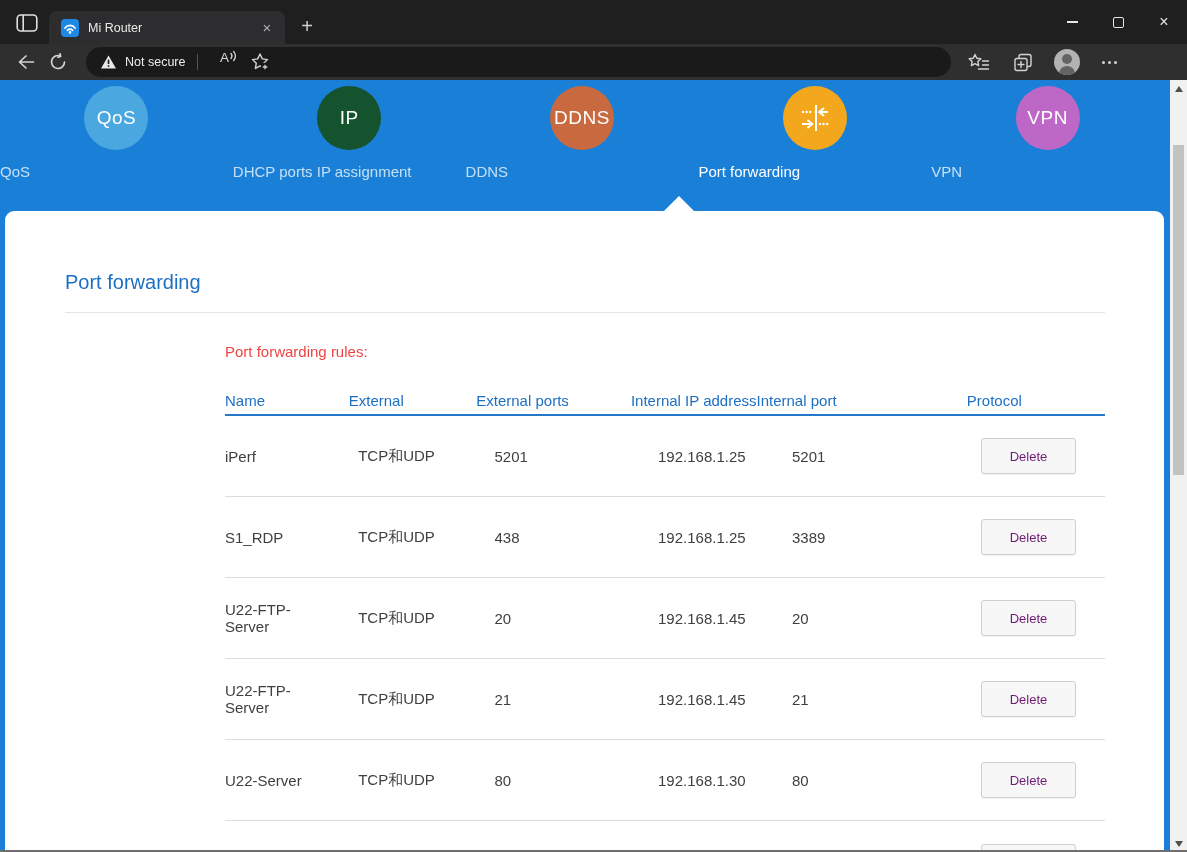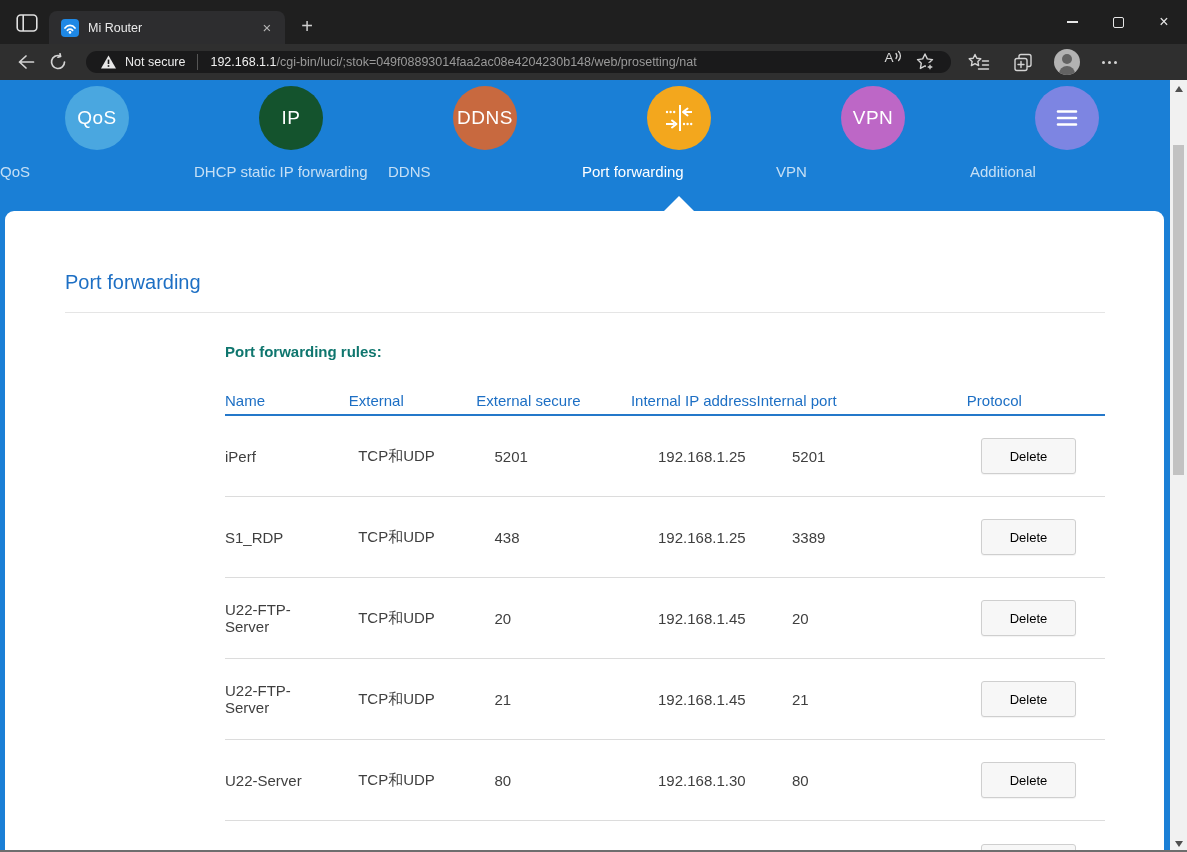--- a/index.html
+++ b/index.html
@@ -16,21 +16,21 @@
   .newtab { color:#cfcfcf; font-size:20px; font-weight:300; width:28px; height:28px; margin:0 0 4px 8px; display:flex; align-items:center; justify-content:center; }
   .win-controls { margin-left:auto; display:flex; height:44px; align-self:flex-start; }
   .win-btn { width:46px; height:44px; display:flex; align-items:center; justify-content:center; color:#e6e6e6; }
   .min-glyph { width:11px; height:1.5px; background:#e6e6e6; }
   .max-glyph { width:11px; height:11px; border:1.3px solid #e6e6e6; border-radius:2px; }
   .close-glyph { font-size:16px; line-height:1; }
 
   
   .toolbar { height:36px; background:#2f2f2f; display:flex; align-items:center; padding:0 10px; }
   .tool-btn { width:32px; height:28px; display:flex; align-items:center; justify-content:center; border-radius:5px; flex:0 0 auto; }
-  .addressbar { height:22px; flex:0 0 865px; margin-left:12px; background:#1a1a1b; border-radius:15px; display:flex; align-items:center; padding:0 12px 0 14px; }
+  .addressbar { height:30px; flex:0 0 865px; margin-left:12px; background:#1a1a1b; border-radius:15px; display:flex; align-items:center; padding:0 12px 0 14px; }
   .addr-sec { color:#ececec; font-size:12.5px; margin-left:8px; white-space:nowrap; }
   .addr-sep { width:1px; height:16px; background:#555; margin:0 12px; }
   .addr-url { flex:1; font-size:12.5px; white-space:nowrap; overflow:hidden; }
   .url-host { color:#f0f0f0; }
   .url-path { color:#9a9a9a; }
   .pill-icon { width:28px; height:24px; display:flex; align-items:center; justify-content:center; flex:0 0 auto; margin-left:4px; }
   .read-aloud { color:#d6d6d6; font-size:13.5px; display:flex; align-items:flex-start; gap:1px; }
   .avatar { width:26px; height:26px; border-radius:50%; background:#b3b3b3; position:relative; overflow:hidden; }
   .avatar .head { position:absolute; left:8px; top:5px; width:10px; height:10px; border-radius:50%; background:#636363; }
   .avatar .body { position:absolute; left:5px; top:17px; width:16px; height:10px; border-radius:8px 8px 0 0; background:#636363; }
@@ -42,28 +42,28 @@
   .nav-row { position:relative; display:flex; width:1164px; height:131px; }
   .nav-item { flex:1; text-align:left; padding-top:6px; cursor:pointer; }
   .nav-circle { width:64px; height:64px; border-radius:50%; margin:0 auto; display:flex; align-items:center; justify-content:center; color:#fff; font-size:19px; font-weight:300; letter-spacing:.5px; }
   .nav-label { margin-top:13px; font-size:15px; color:rgba(255,255,255,.75); white-space:nowrap; }
   .nav-item.active .nav-label { color:#ffffff; }
   .caret { position:absolute; bottom:0; left:664px; width:0; height:0; border-left:15px solid transparent; border-right:15px solid transparent; border-bottom:15px solid #ffffff; }
 
   .card { position:absolute; left:5px; top:131px; width:1159px; height:641px; background:#ffffff; border-radius:9px 9px 0 0; overflow:hidden; }
   .page-title { margin:57px 0 0 60px; font-size:20px; line-height:28px; color:#1d6fc4; }
   .divider { margin:16px 0 0 60px; width:1040px; height:1px; background:#e5e5e5; }
-  .rules-label { margin:29px 0 0 220px; font-size:15px; line-height:20px; color:#0f766e;font-weight:bold; }
+  .rules-label { margin:29px 0 0 220px; font-size:15px; line-height:20px; color:#ef4444; }
   .table { margin:29px 0 0 220px; width:880px; }
   .thead { display:flex; font-size:15px; line-height:20px; color:#1d6fc4; }
   .underline { margin-top:3px; height:2px; background:#2478ca; }
   .row { display:flex; align-items:center; height:81px; border-bottom:1px solid #dcdcdc; font-size:15px; color:#3f3f3f;gap:34px; }
   .c1 { width:128px; } .c2 { width:132px; } .c3 { width:131px; } .c4 { width:129px; white-space:nowrap;margin-left:28px; } .c5 { width:200px; } .c6 { width:160px; }
   .thead .c6 { padding-left:17px; }
-  .delete-btn { width:95px; height:36px; background:#f7f7f7; border:1px solid #cfcfcf; border-radius:3px; font-size:13px; color:#000000; font-family:inherit; box-shadow:0 1px 1px rgba(0,0,0,.05); cursor:pointer; }
+  .delete-btn { width:95px; height:36px; background:#f7f7f7; border:1px solid #cfcfcf; border-radius:3px; font-size:13px; color:#701a75; font-family:inherit; box-shadow:0 1px 1px rgba(0,0,0,.05); cursor:pointer; }
   .row.stub { border-bottom:none; }
 
   
   .scrollbar { position:absolute; right:0; top:0; width:17px; height:772px; background:#f1f1f1; }
   .sb-arrow { position:absolute; left:0; width:17px; height:17px; display:flex; align-items:center; justify-content:center; }
   .sb-up { top:0; } .sb-down { bottom:0; }
   .tri-up { width:0; height:0; border-left:4.5px solid transparent; border-right:4.5px solid transparent; border-bottom:6px solid #505050; }
   .tri-down { width:0; height:0; border-left:4.5px solid transparent; border-right:4.5px solid transparent; border-top:6px solid #505050; }
   .sb-thumb { position:absolute; left:3px; top:65px; width:11px; height:330px; background:#c2c2c2; }
 
@@ -117,21 +117,20 @@
         </svg>
     </div>
     <div class="addressbar">
       <svg width="17" height="16" viewBox="0 0 17 16">
           <polygon points="8.5,1.5 16,14.5 1,14.5" fill="#e8e8e8"></polygon>
           <rect x="7.7" y="5.6" width="1.6" height="4.4" fill="#1a1a1b"></rect>
           <rect x="7.7" y="11.2" width="1.6" height="1.6" fill="#1a1a1b"></rect>
         </svg>
       <span class="addr-sec">Not secure</span>
       <span class="addr-sep"></span>
-      <span class="addr-url"><span class="url-host">192.168.1.1</span><span class="url-path">/cgi-bin/luci/;stok=049f08893014faa2ac08e4204230b148/web/prosetting/nat</span></span>
       <span class="pill-icon read-aloud">A<svg width="7" height="12" viewBox="0 0 7 12">
             <path d="M1,3.5 a4,4 0 0 1 0,5" fill="none" stroke="#d6d6d6" stroke-width="1.3" stroke-linecap="round"></path>
             <path d="M3.6,1.5 a6.5,6.5 0 0 1 0,9" fill="none" stroke="#d6d6d6" stroke-width="1.3" stroke-linecap="round"></path>
           </svg></span>
       <span class="pill-icon">
         <svg width="20" height="20" viewBox="0 0 20 20">
             <path d="M10,2 L12.3,6.9 L17.5,7.6 L13.7,11.2 L14.6,16.4 L10,13.9 L5.4,16.4 L6.3,11.2 L2.5,7.6 L7.7,6.9 Z" fill="none" stroke="#d4d4d4" stroke-width="1.4" stroke-linejoin="round"></path>
             <circle cx="15" cy="15" r="4.2" fill="#1a1a1b"></circle>
             <path d="M15,12.7 V17.3 M12.7,15 H17.3" stroke="#d4d4d4" stroke-width="1.3"></path>
           </svg>
@@ -175,21 +174,21 @@
 
           </div>
           <div class="nav-label">QoS</div>
         </div>
 
         <div class="nav-item">
           <div class="nav-circle" style="background: #14532d;">
             <span>IP</span>
 
           </div>
-          <div class="nav-label">DHCP static IP forwarding</div>
+          <div class="nav-label">DHCP ports IP assignment</div>
         </div>
 
         <div class="nav-item">
           <div class="nav-circle" style="background: rgb(200, 105, 63);">
             <span>DDNS</span>
 
           </div>
           <div class="nav-label">DDNS</div>
         </div>
 
@@ -215,43 +214,34 @@
         </div>
 
         <div class="nav-item">
           <div class="nav-circle" style="background: rgb(189, 103, 198);">
             <span>VPN</span>
 
           </div>
           <div class="nav-label">VPN</div>
         </div>
 
-        <div class="nav-item">
-          <div class="nav-circle" style="background: rgb(125, 133, 226);">
-
-            <svg width="32" height="32" viewBox="0 0 32 32">
-              <path d="M7,9.5 H25 M7,16 H25 M7,22.5 H25" stroke="#fff" stroke-width="2.6" stroke-linecap="round"></path>
-            </svg>
-          </div>
-          <div class="nav-label">Additional</div>
-        </div>
 
       <div class="caret"></div>
     </div>
 
     <div class="card">
       <div class="page-title">Port forwarding</div>
       <div class="divider"></div>
       <div class="rules-label">Port forwarding rules:</div>
 
       <div class="table">
         <div class="thead">
           <span class="c1">Name</span>
           <span class="c2">External</span>
-          <span class="c3">External secure</span>
+          <span class="c3">External ports</span>
           <span class="c4">Internal IP address</span>
           <span class="c5">Internal port</span>
           <span class="c6">Protocol</span>
         </div>
         <div class="underline"></div>
 
           <div class="row">
             <span class="c1">iPerf</span>
             <span class="c2">TCP和UDP</span>
             <span class="c3">5201</span>

